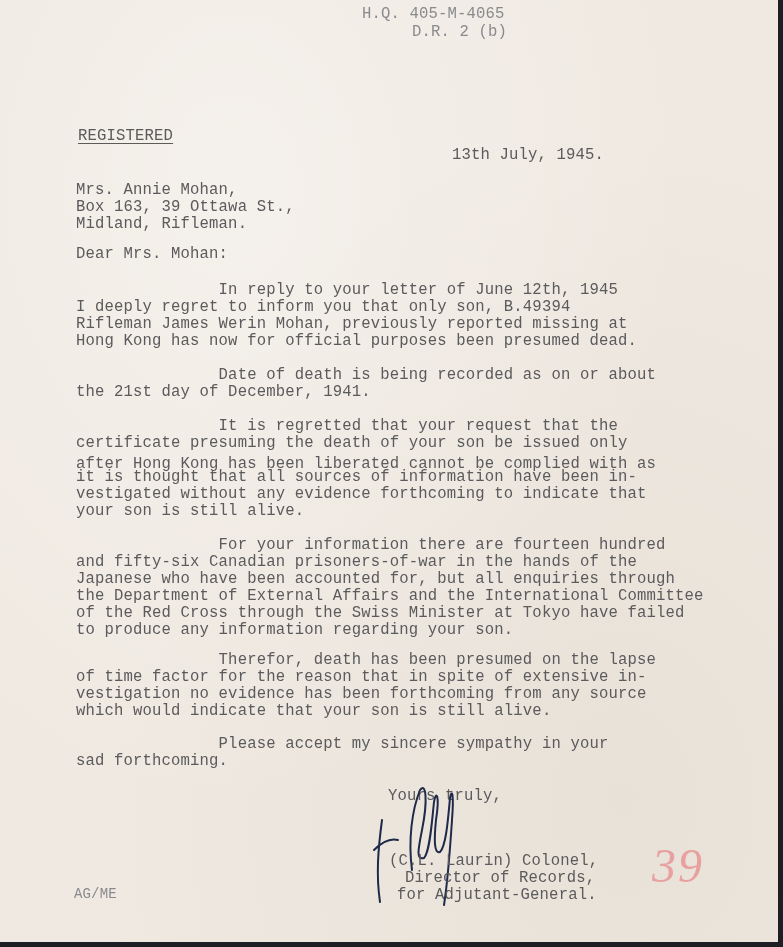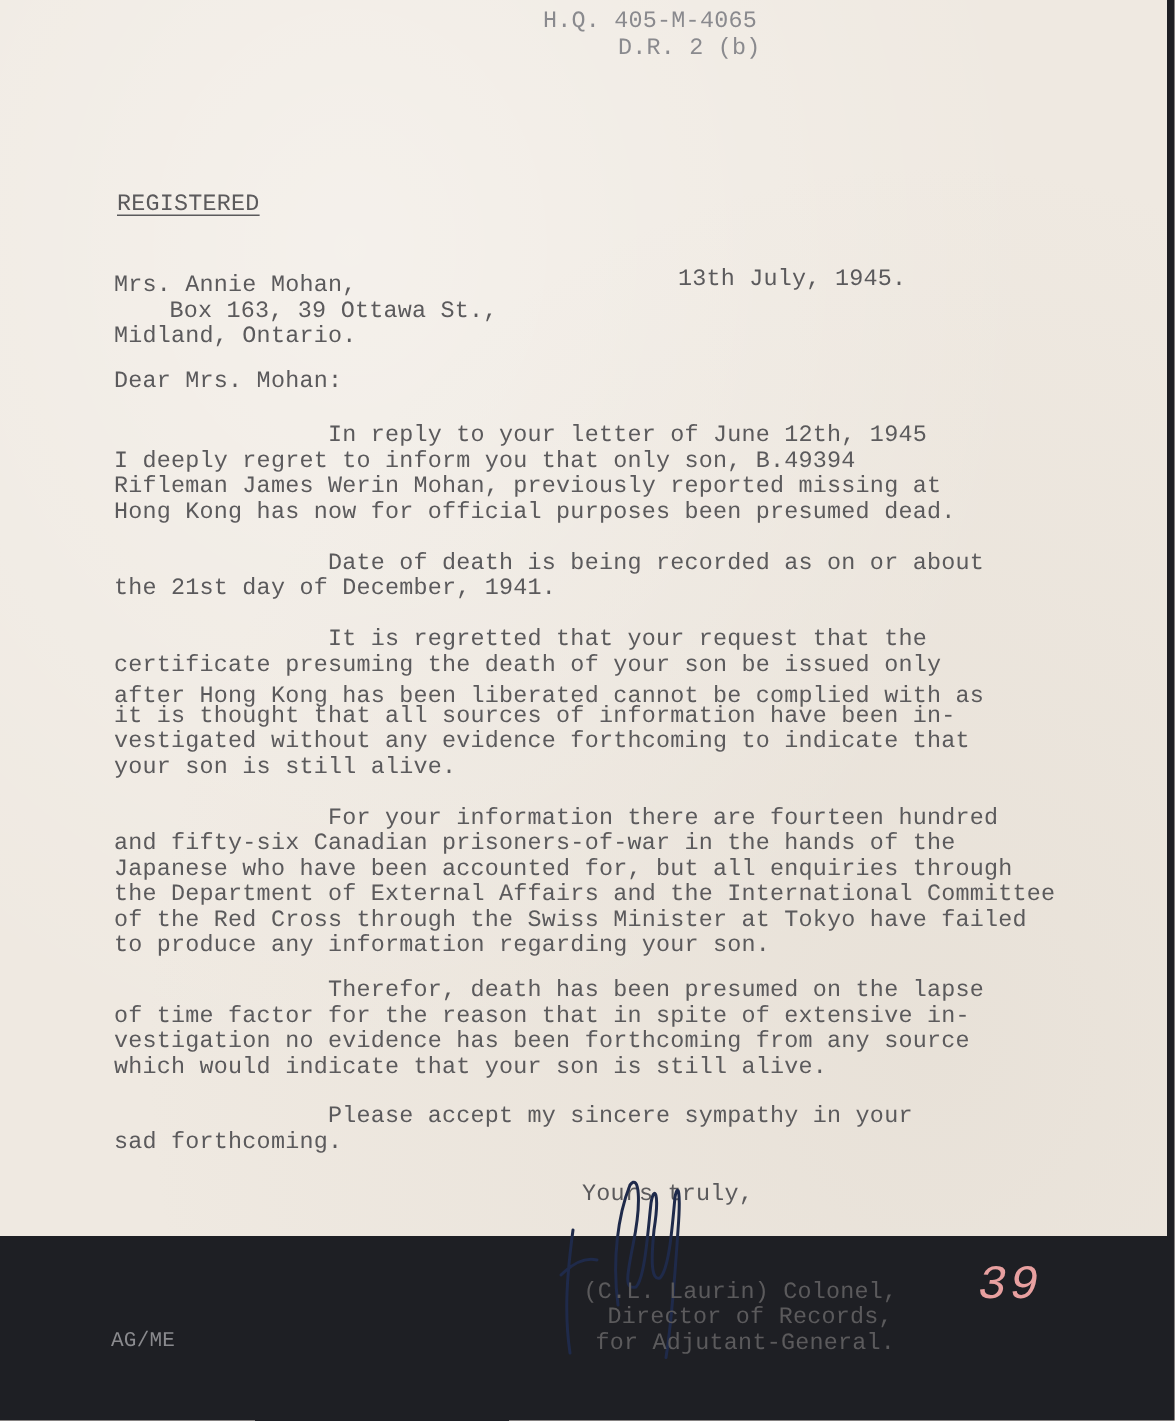--- a/index.html
+++ b/index.html
@@ -3,63 +3,63 @@
 <meta charset="utf-8">
 <style>
   html, body { margin: 0; padding: 0; }
   body {
     width: 783px; height: 947px; overflow: hidden;
     background: #1e1f24;
     position: relative;
   }
   .paper {
     position: absolute; left: 0; top: 0;
-    width: 778px; height: 824px;
+    width: 778px; height: 942px;
     background: #efe9e1;
     background-image:
       radial-gradient(ellipse at 30% 20%, rgba(255,255,255,0.35), rgba(0,0,0,0) 60%),
       radial-gradient(ellipse at 80% 85%, rgba(200,190,175,0.18), rgba(0,0,0,0) 60%);
   }
   .tw {
     position: absolute;
     font-family: "Liberation Mono", "DejaVu Sans Mono", monospace;
     font-size: 15.6px;
     color: #5b5a5c;
     white-space: pre;
     line-height: 17px;
     letter-spacing: 0.15px;
   }
   .light { color: #8a8a8e; }
   .u { text-decoration: underline; text-underline-offset: 3px; }
   .redmark {
     position: absolute;
-    font-family: Liberation Mono, monospace;
-    font-size: 32px;
+    font-family: Liberation Serif, serif;
+    font-size: 48px;
     color: #e8a0a0;
     font-style: italic;
     letter-spacing: 2px;
   }
   .sig { position: absolute; left: 368px; top: 780px; }
 </style>
 </head>
 <body>
 
 <div class="paper">
 
   <div class="tw light" style="left:362px; top:6px;">H.Q. 405-M-4065</div>
   <div class="tw light" style="left:412px; top:24px;">D.R. 2 (b)</div>
 
   <div class="tw u" style="left:78px; top:128px;">REGISTERED</div>
 
-  <div class="tw" style="left:452px; top:147px;margin-top:31px;">13th July, 1945.</div>
+  <div class="tw" style="left:452px; top:147px;">13th July, 1945.</div>
 
   <div>
     <div class="tw" style="left:76px; top:182px;">Mrs. Annie Mohan,</div>
-    <div class="tw" style="left:76px; top:199px;margin-left:37px;">Box 163, 39 Ottawa St.,</div>
-    <div class="tw" style="left:76px; top:216px;">Midland, Ontario.</div>
+    <div class="tw" style="left:76px; top:199px;">Box 163, 39 Ottawa St.,</div>
+    <div class="tw" style="left:76px; top:216px;">Midland, Rifleman.</div>
   </div>
 
   <div class="tw" style="left:76px; top:246px;">Dear Mrs. Mohan:</div>
 
   <div>
     <div class="tw" style="left:76px; top:282px;">               In reply to your letter of June 12th, 1945</div>
     <div class="tw" style="left:76px; top:299px;">I deeply regret to inform you that only son, B.49394</div>
     <div class="tw" style="left:76px; top:316px;">Rifleman James Werin Mohan, previously reported missing at</div>
     <div class="tw" style="left:76px; top:333px;">Hong Kong has now for official purposes been presumed dead.</div>
   </div>

